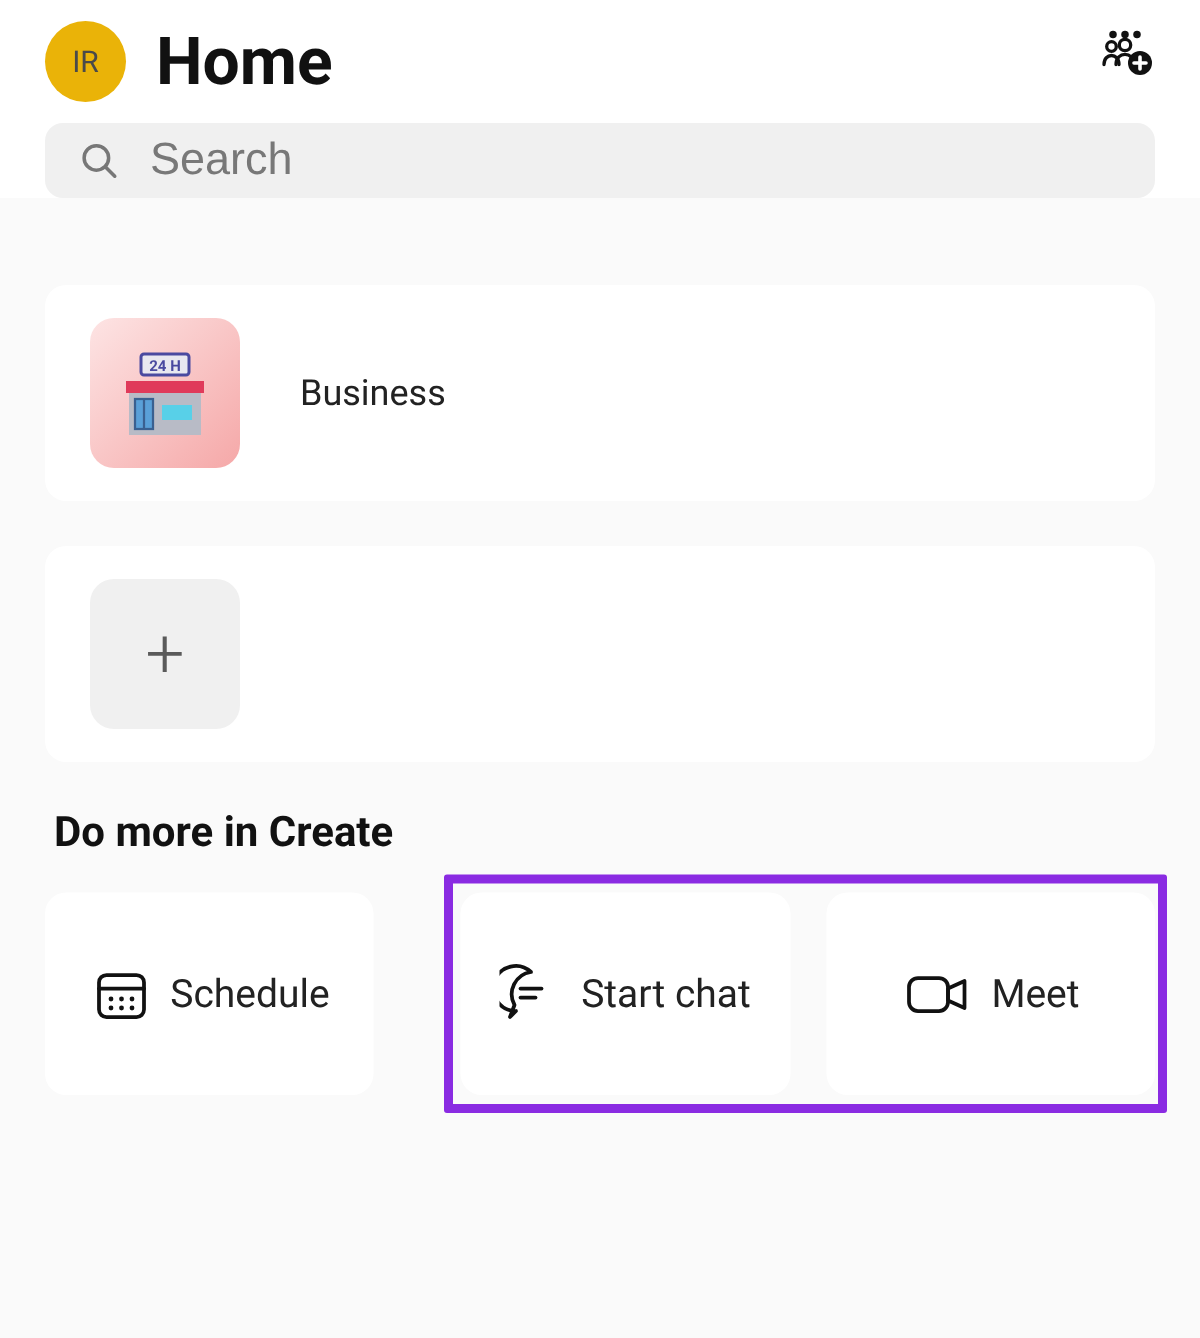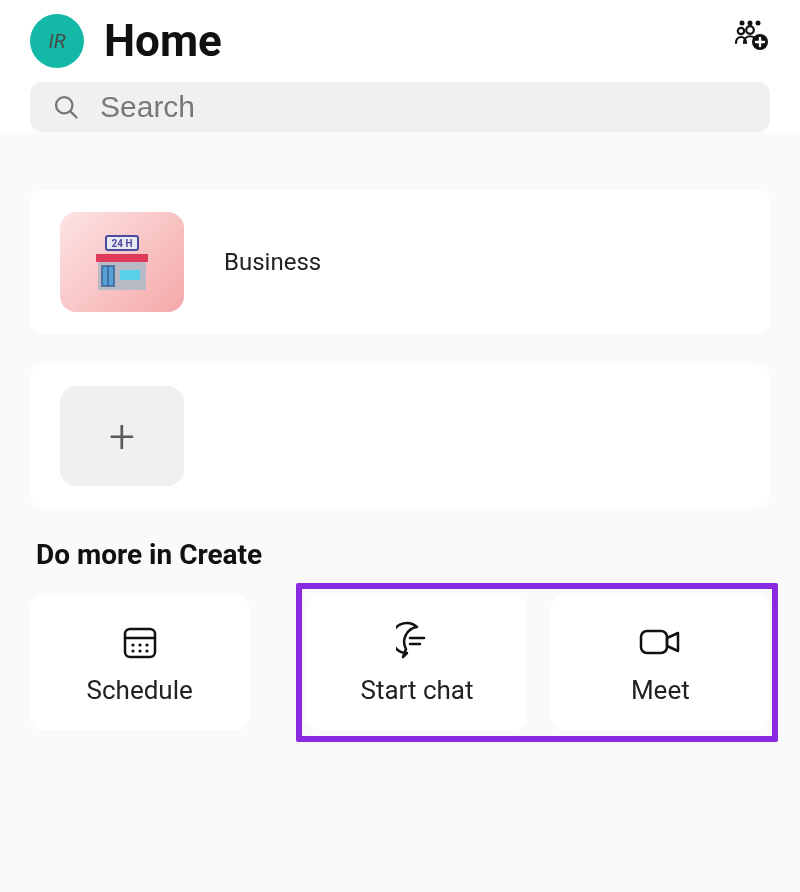--- a/index.html
+++ b/index.html
@@ -17,28 +17,27 @@
     .header {
       display: flex;
       align-items: center;
       padding: 14px 0;
       gap: 20px;
     }
     .avatar {
       width: 54px;
       height: 54px;
       border-radius: 50%;
-      background: #14b8a6;
+      background: #eab308;
       display: flex;
       align-items: center;
       justify-content: center;
       font-size: 20px;
       color: #4a4a4a;
       flex-shrink: 0;
-      font-style: italic;
     }
     .page-title {
       font-size: 44px;
       font-weight: 700;
       color: #111;
       flex: 1;
     }
     .add-people-icon {
       cursor: pointer;
       font-size: 32px;
@@ -72,21 +71,21 @@
     .card {
       background: #ffffff;
       border-radius: 14px;
       padding: 22px 30px;
       display: flex;
       align-items: center;
       gap: 40px;
       margin-bottom: 30px;
     }
     .card-icon-block {
-      width: 124px;
+      width: 100px;
       height: 100px;
       border-radius: 16px;
       display: flex;
       align-items: center;
       justify-content: center;
       flex-shrink: 0;
     }
     .business-block {
       background: linear-gradient(135deg, #fde4e4, #f5a8a8);
     }
@@ -112,21 +111,20 @@
     .actions-row {
       display: flex;
       gap: 24px;
       position: relative;
     }
     .action-card {
       flex: 1;
       background: #ffffff;
       border-radius: 14px;
       display: flex;
-      flex-direction: column;
       align-items: center;
       justify-content: center;
       padding: 20px 10px;
       gap: 12px;
       min-height: 135px;
     }
     .action-label {
       font-size: 26px;
       color: #222;
     }

